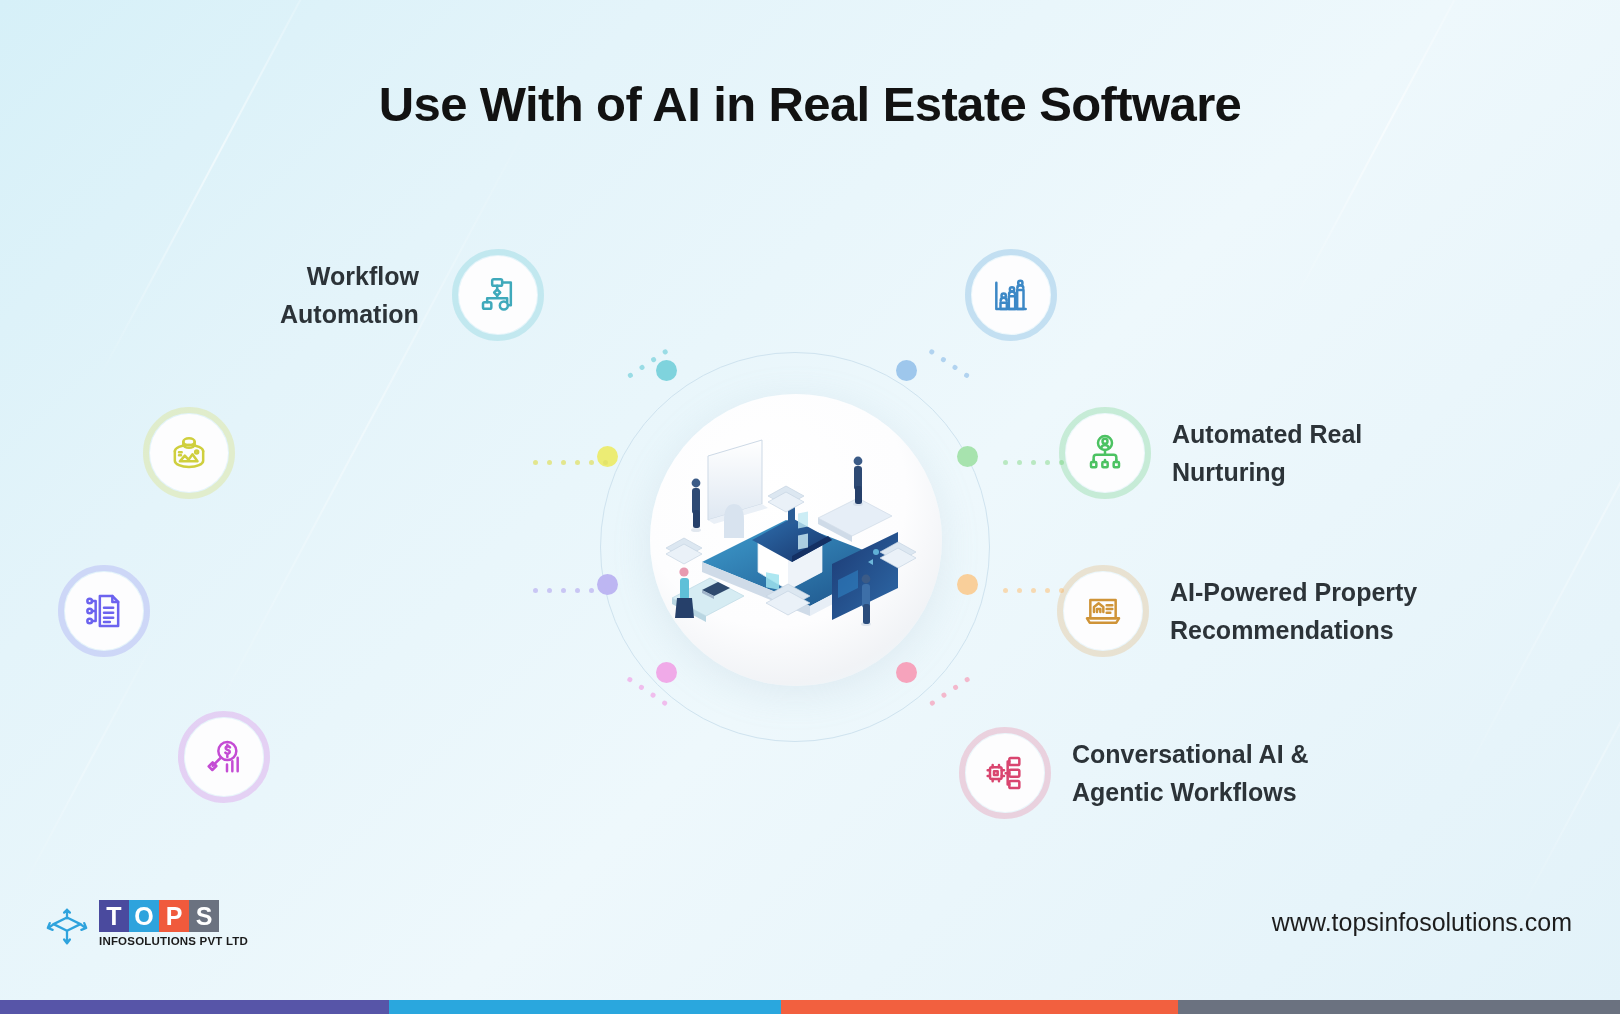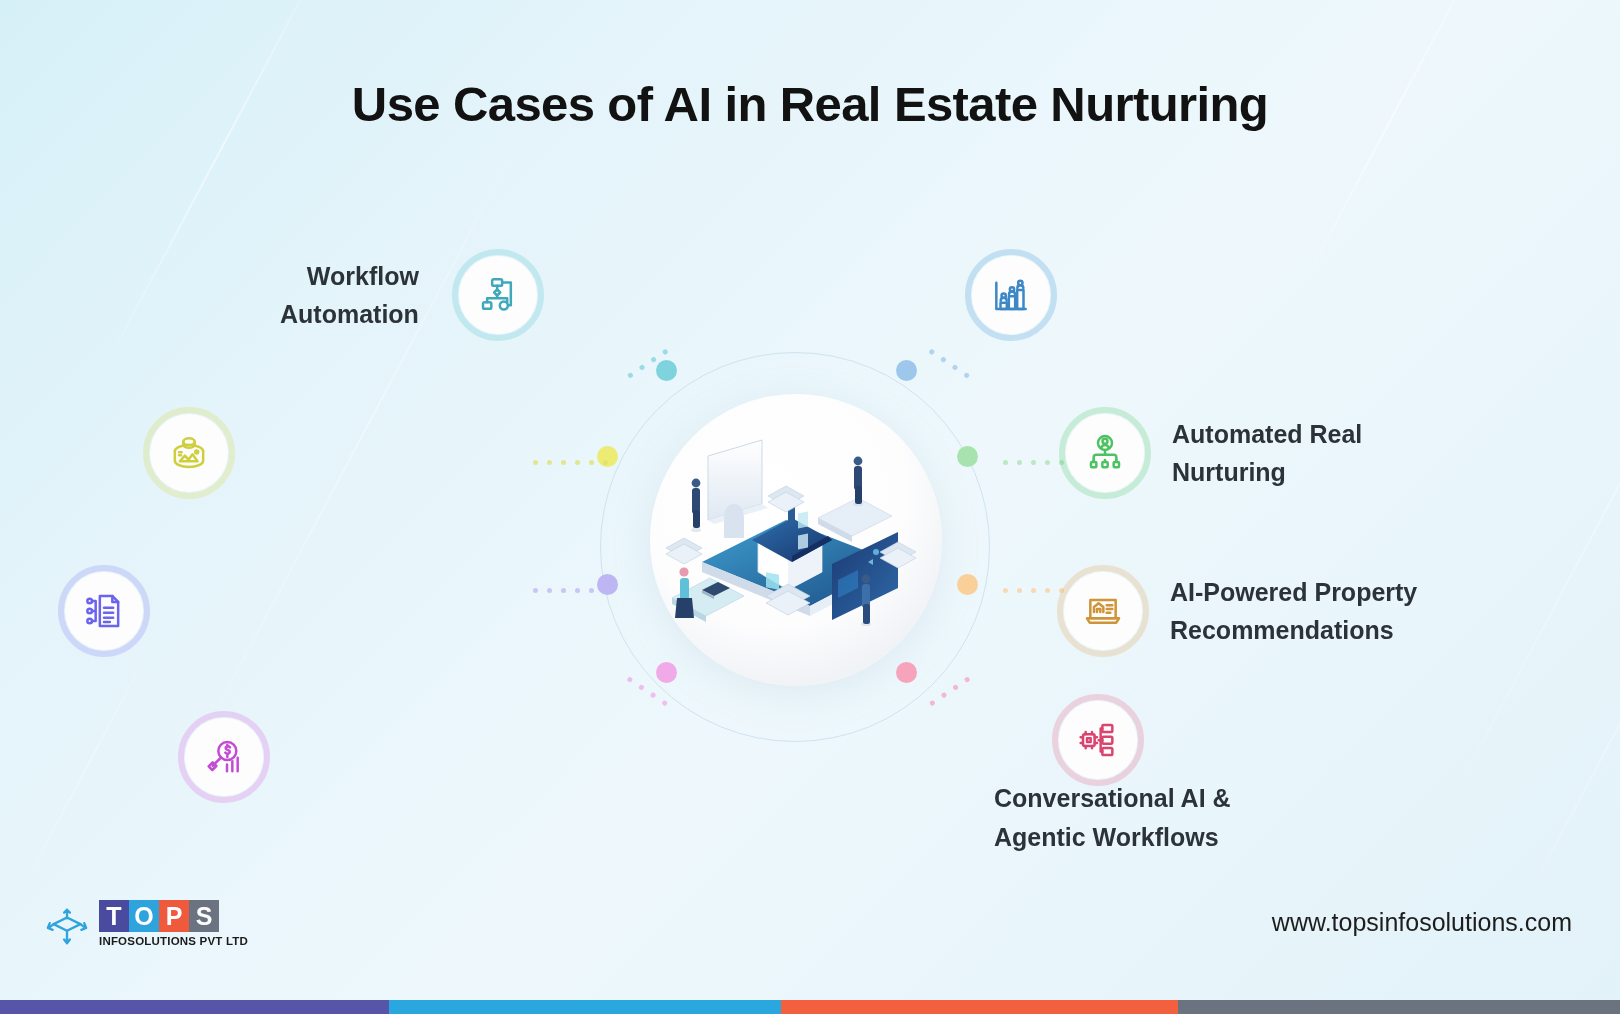--- a/index.html
+++ b/index.html
@@ -76,21 +76,21 @@
 
 <div class="streaks">
   <i class="s1"></i>
     <i class="s2"></i>
     <i class="s3"></i>
     <i class="s4"></i>
     <i class="s5"></i>
     <i class="s6"></i>
 </div>
 
-<div class="title">Use Cases of AI in Real Estate Nurturing</div>
+<div class="title">Use With of AI in Real Estate Software</div>
 
 <div class="hub">
   <div class="ring-outer"></div>
   <div class="glow"></div>
   <div class="illus">
     <svg viewBox="0 0 268 250">
       <defs>
         <linearGradient id="plat" x1="0" y1="0" x2="1" y2="1">
           <stop offset="0" stop-color="#3f9fd0"></stop>
             <stop offset="1" stop-color="#1c4f86"></stop>
@@ -346,21 +346,21 @@
       <path d="M2.4 16.4h19.2l-1.6 2.6H4z"></path>
       <path d="M6.6 12.6V9.6L9.4 7.4l2.8 2.2v3"></path>
       <path d="M8.4 12.6v-1.8h2v1.8"></path>
       <path d="M14.2 8.6h3.4M14.2 10.8h3.4M14.2 13h2.2"></path>
     </svg>
   </div>
   <div class="label">AI-Powered Property
 Recommendations</div>
 </div>
 
-<div class="item right" style="left:966px; top:701px;flex-direction:column;">
+<div class="item right" style="left:966px; top:734px;">
   <div class="badge" style="color:#e86a8d">
     <svg viewBox="0 0 24 24" fill="none" stroke="#d9456f" stroke-width="1.5" stroke-linecap="round" stroke-linejoin="round">
       <rect x="3" y="8.6" width="7" height="7" rx="1"></rect>
       <rect x="5.4" y="11" width="2.2" height="2.2"></rect>
       <path d="M4.6 8.6V7.2M8.4 8.6V7.2M4.6 15.6V17M8.4 15.6V17M3 10.4H1.6M3 13.8H1.6M10 10.4h1.4M10 13.8h1.4"></path>
       <rect x="14.6" y="3" width="6" height="4.2" rx=".8"></rect>
       <rect x="14.6" y="10" width="6" height="4.2" rx=".8"></rect>
       <rect x="14.6" y="16.8" width="6" height="4.2" rx=".8"></rect>
       <path d="M12.4 12.1h2.2M13.6 12.1V5.1h1M13.6 12.1v6.8h1"></path>
     </svg>

